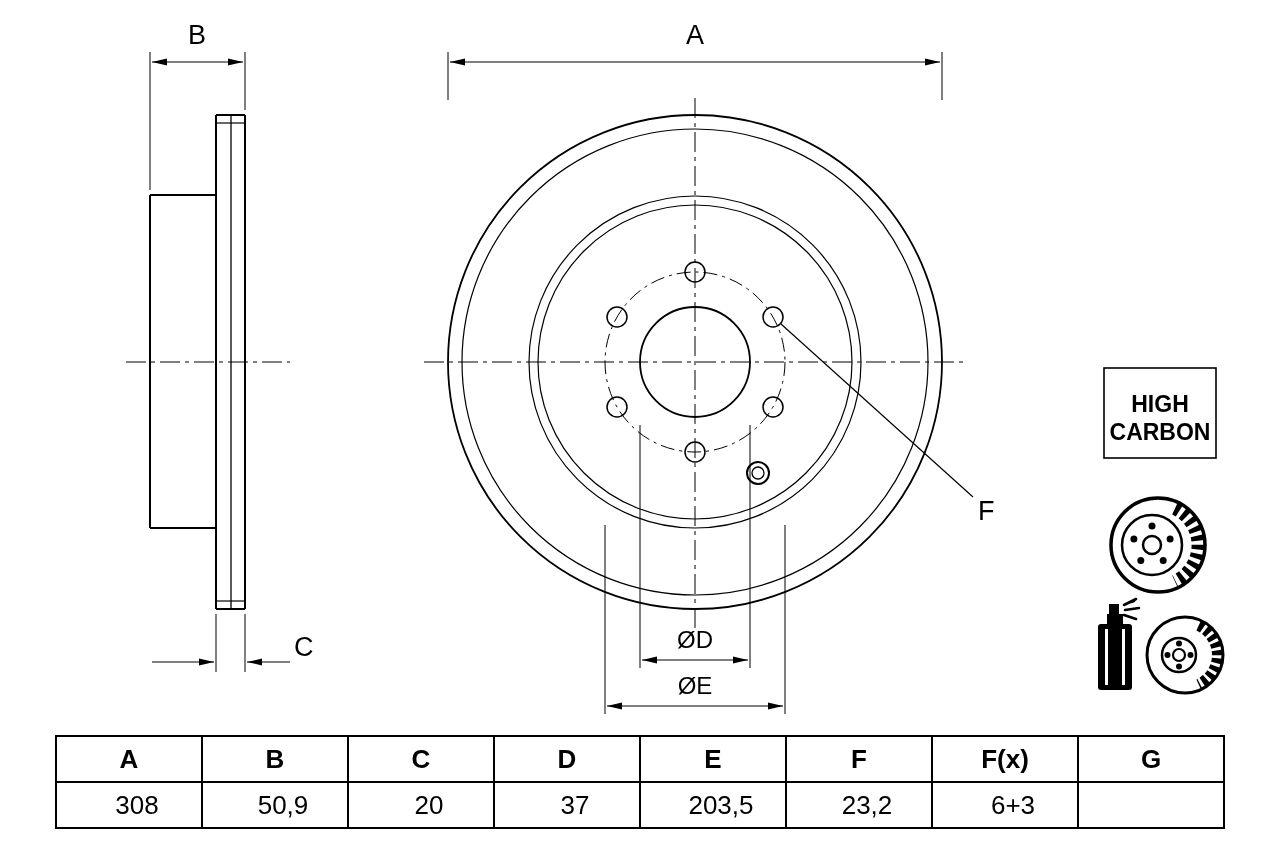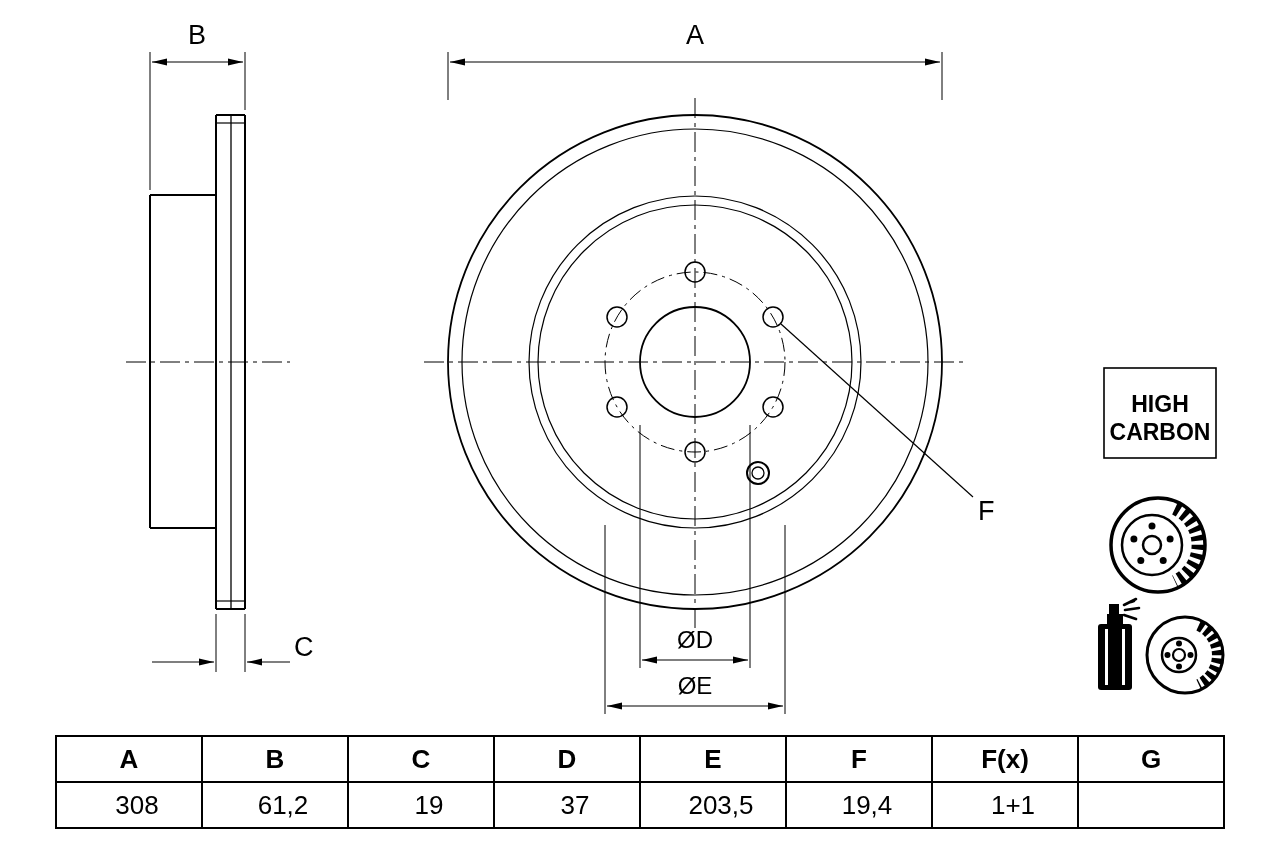--- a/index.html
+++ b/index.html
@@ -172,24 +172,24 @@
       <th>B</th>
       <th>C</th>
       <th>D</th>
       <th>E</th>
       <th>F</th>
       <th>F(x)</th>
       <th>G</th>
     </tr>
     <tr>
       <td>308</td>
-      <td>61,2</td>
-      <td>19</td>
+      <td>50,9</td>
+      <td>20</td>
       <td>37</td>
       <td>203,5</td>
-      <td>19,4</td>
-      <td>1+1</td>
+      <td>23,2</td>
+      <td>6+3</td>
       <td></td>
     </tr>
   </tbody>
 </table>
 
 </div>
 
 </body></html>

